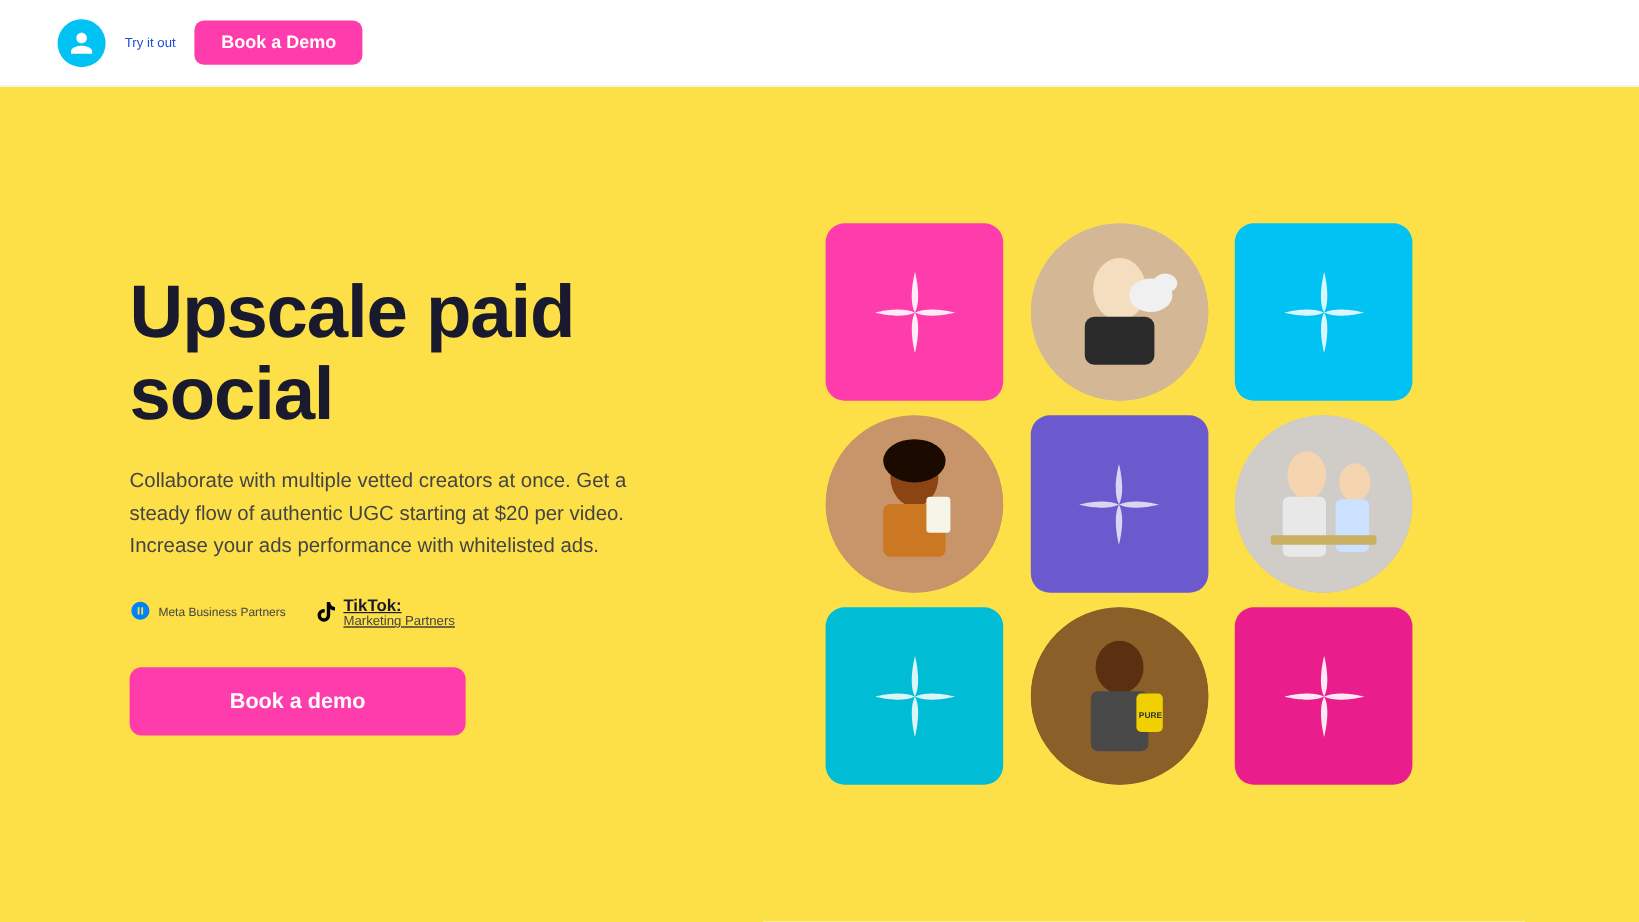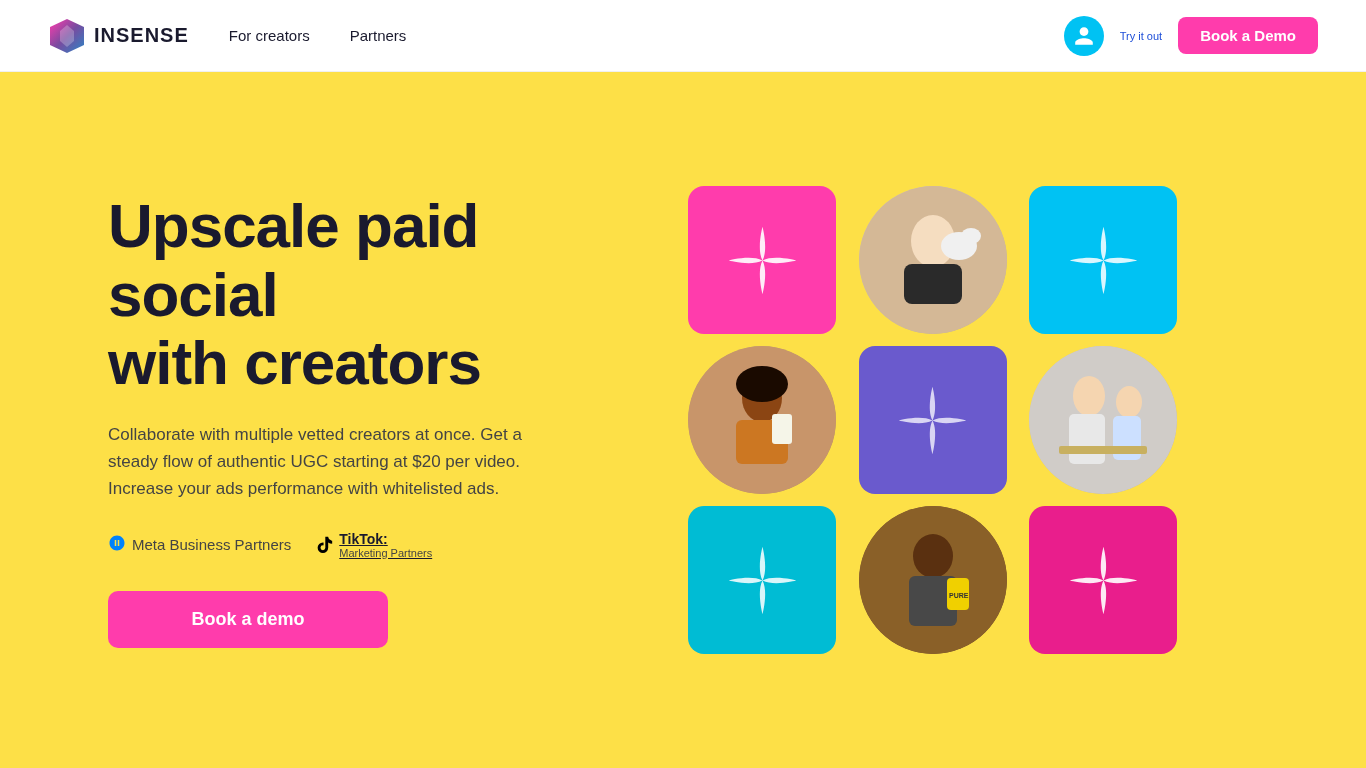--- a/index.html
+++ b/index.html
@@ -71,21 +71,21 @@
       max-width: 460px;
     }
     .partners-row {
       display: flex;
       align-items: center;
       gap: 24px;
       margin-top: 4px;
     }
     .meta-badge {
       display: flex; align-items: center; gap: 6px;
-      font-size: 15px; color: #444; font-weight: 500;
+      font-size: 10px; color: #444; font-weight: 500;
     }
     .meta-icon { font-size: 14px; color: #0082fb; font-weight: 700; }
     .tiktok-badge {
       display: flex; align-items: center; gap: 4px;
       font-size: 14px; font-weight: 700; color: #1a1a2e; text-decoration: underline;
     }
     .tiktok-sub { font-size: 11px; font-weight: 400; color: #444; display: block; text-align: center; }
     .book-demo-hero {
       background: #ff3cac;
       color: #fff;
@@ -140,55 +140,35 @@
     .photo-3 { background: linear-gradient(135deg, #d0c8c0, #c0b8b0); }
     .photo-4 { background: linear-gradient(135deg, #8a6540, #704a28); }
 
     
     .sparkle-svg { width: 75px; height: 75px; }
   </style>
 </head>
 <body>
 
 <nav class="navbar">
-  <div class="navbar-left">
-    <a class="logo" href="#">
-
-      <svg width="38" height="38" viewBox="0 0 38 38">
-        <defs>
-          <linearGradient id="logoGrad" x1="0%" y1="0%" x2="100%" y2="100%">
-            <stop offset="0%" style="stop-color:#ff3cac"></stop>
-            <stop offset="50%" style="stop-color:#784ba0"></stop>
-            <stop offset="100%" style="stop-color:#2b86c5"></stop>
-          </linearGradient>
-        </defs>
-        <polygon points="19,2 36,10 36,28 19,36 2,28 2,10" fill="url(#logoGrad)"></polygon>
-        <polygon points="19,8 26,14 26,24 19,30 12,24 12,14" fill="rgba(255,255,255,0.25)"></polygon>
-      </svg>
-      <span class="logo-text">INSENSE</span>
-    </a>
-    <a class="nav-link">For creators</a>
-    <a class="nav-link">Partners</a>
-  </div>
   <div class="navbar-right">
     <div class="login-icon">
       <svg viewBox="0 0 24 24">
         <path d="M12 12c2.7 0 4.8-2.1 4.8-4.8S14.7 2.4 12 2.4 7.2 4.5 7.2 7.2 9.3 12 12 12zm0 2.4c-3.2 0-9.6 1.6-9.6 4.8v2.4h19.2v-2.4c0-3.2-6.4-4.8-9.6-4.8z"></path>
       </svg>
     </div>
     <span class="try-link">Try it out</span>
     <button class="book-demo-btn">Book a Demo</button>
   </div>
 </nav>
 
 <section class="hero">
   <div class="hero-left">
     <h1 class="hero-title">
       <span>Upscale paid social</span><br>
-      <span>with creators</span>
     </h1>
     <p class="hero-subtitle">Collaborate with multiple vetted creators at once. Get a steady flow of authentic UGC starting at $20 per video. Increase your ads performance with whitelisted ads.</p>
 
     <div class="partners-row">
 
       <div class="meta-badge">
         <span class="meta-icon">
           <svg width="18" height="18" viewBox="0 0 24 24">
             <path fill="#0082fb" d="M12 2C6.48 2 2 6.48 2 12s4.48 10 10 10 10-4.48 10-10S17.52 2 12 2zm-1 14H9V8h2v8zm4 0h-2V8h2v8z"></path>
           </svg>

